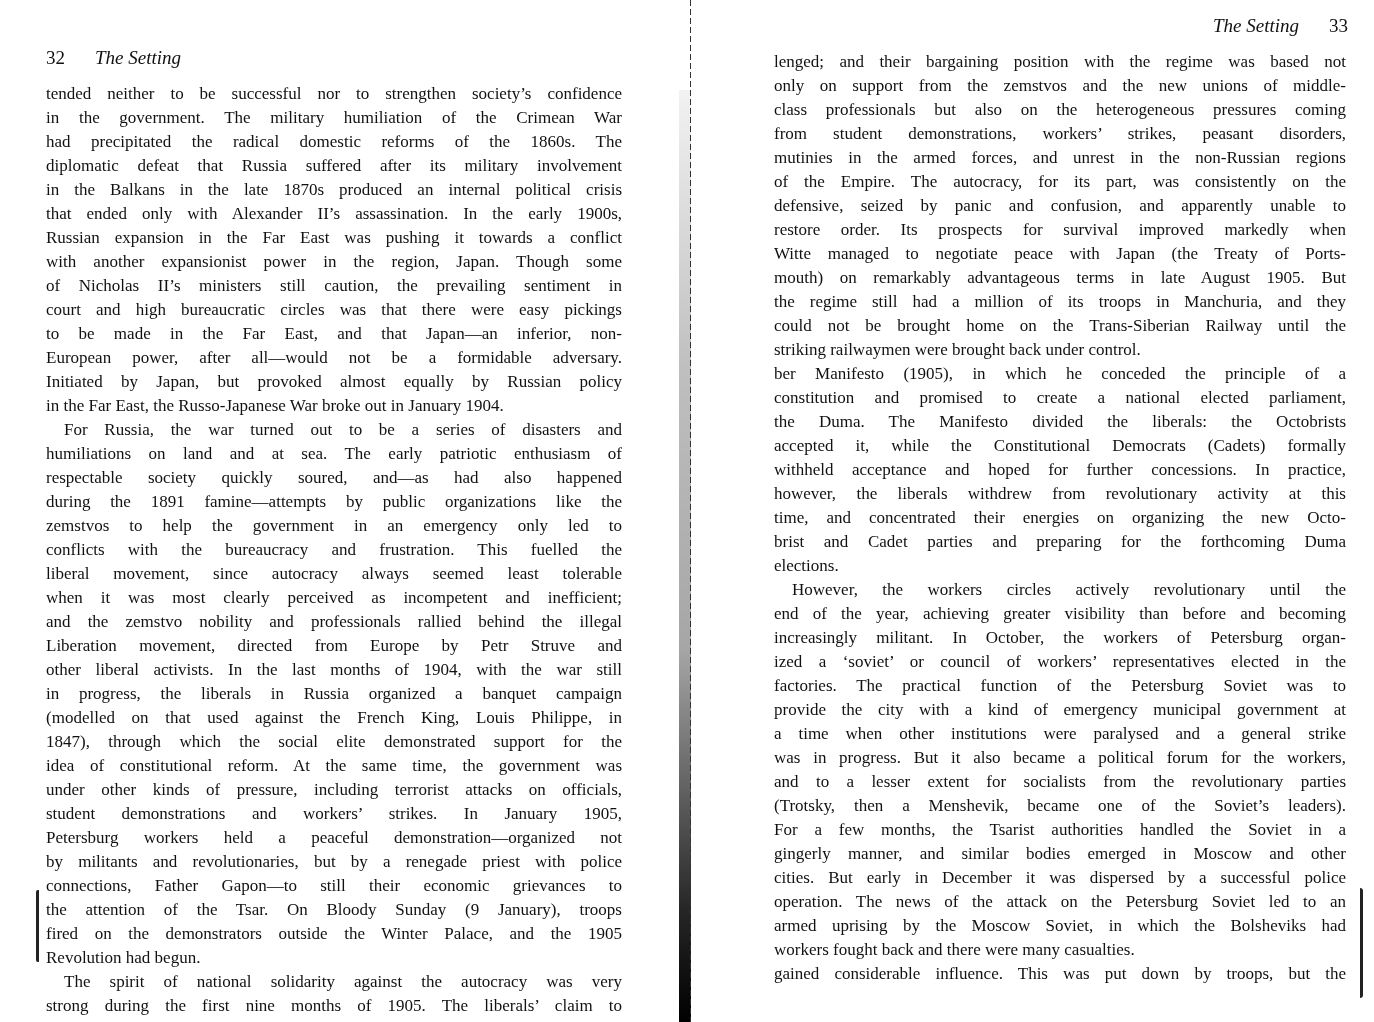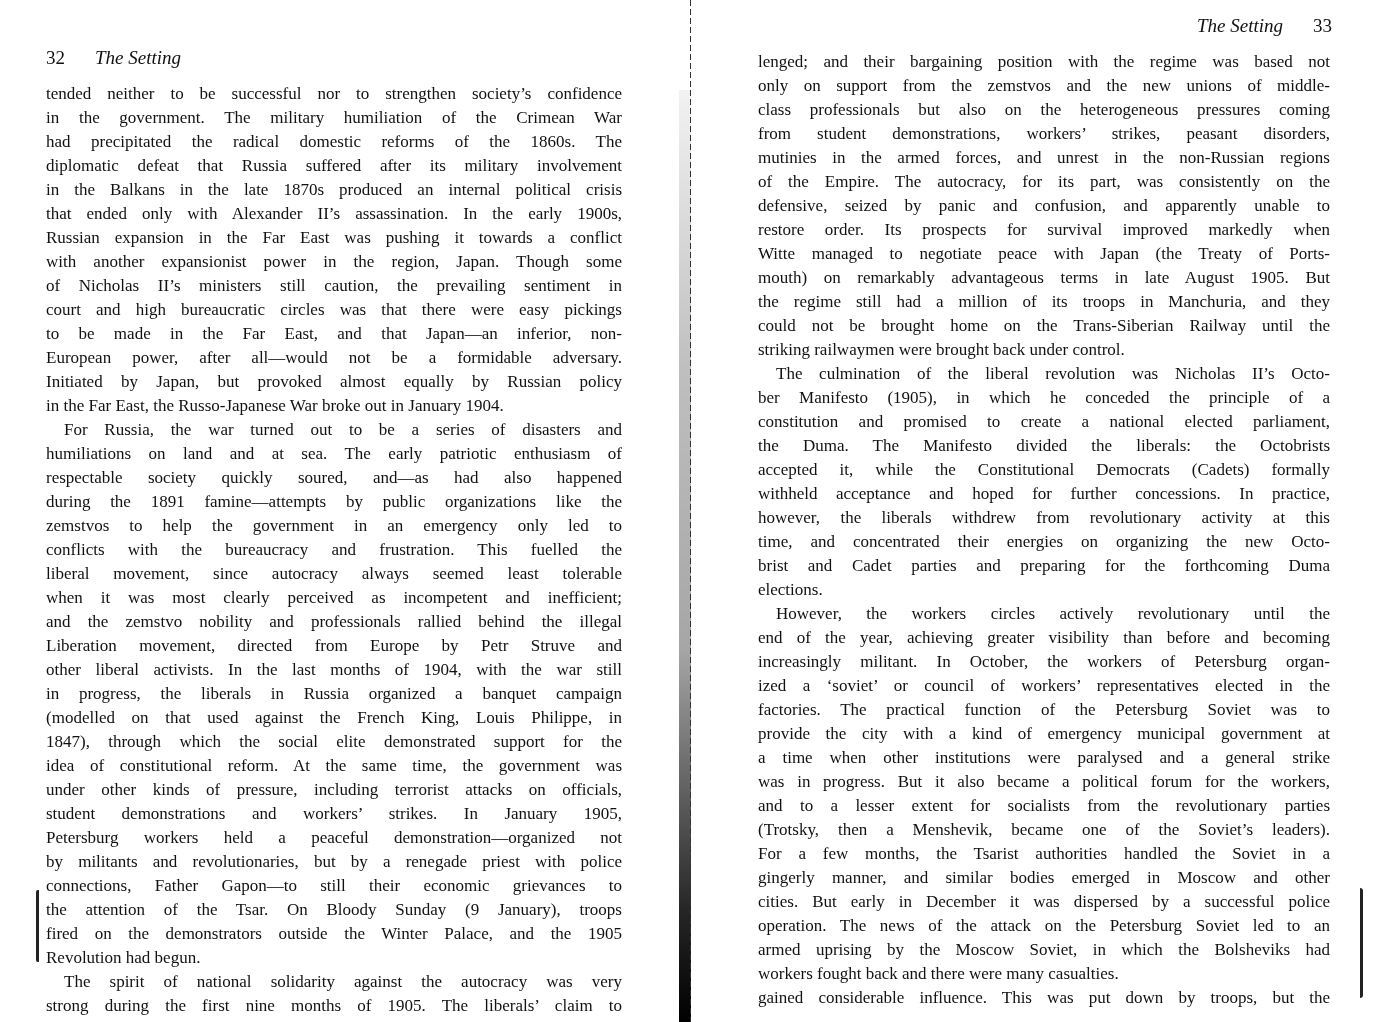--- a/index.html
+++ b/index.html
@@ -1,20 +1,20 @@
 <!DOCTYPE html>
 <html><head>
 <meta charset="utf-8">
 <style>
   html, body { margin: 0; padding: 0; background: #ffffff; }
   body { width: 1374px; height: 1022px; position: relative; overflow: hidden;
          font-family: "Liberation Serif", "DejaVu Serif", serif; color: #111; }
   .page { position: absolute; top: 0; height: 1022px; }
   .page.left { left: 0; width: 688px; margin-top: 32px; }
-  .page.right { left: 672px; width: 686px; }
+  .page.right { left: 688px; width: 686px; }
   .running-head { position: absolute; top: 14px; font-size: 19px; line-height: 24px; }
   .left .running-head { left: 46px; width: 580px; }
   .right .running-head { right: 26px; width: 580px; text-align: right; }
   .folio { display: inline-block; }
   .head-title { font-style: italic; display: inline-block; }
   .left .head-title { margin-left: 30px; }
   .right .head-title { margin-right: 30px; }
   .text-block { position: absolute; top: 50px; font-size: 17px; line-height: 24px; }
   .left .text-block { left: 46px; width: 576px; }
   .right .text-block { left: 86px; width: 572px; }
@@ -100,21 +100,20 @@
       <span class="line">from student demonstrations, workers’ strikes, peasant disorders,</span>
       <span class="line">mutinies in the armed forces, and unrest in the non-Russian regions</span>
       <span class="line">of the Empire. The autocracy, for its part, was consistently on the</span>
       <span class="line">defensive, seized by panic and confusion, and apparently unable to</span>
       <span class="line">restore order. Its prospects for survival improved markedly when</span>
       <span class="line">Witte managed to negotiate peace with Japan (the Treaty of Ports-</span>
       <span class="line">mouth) on remarkably advantageous terms in late August 1905. But</span>
       <span class="line">the regime still had a million of its troops in Manchuria, and they</span>
       <span class="line">could not be brought home on the Trans-Siberian Railway until the</span>
       <span class="line last">striking railwaymen were brought back under control.</span>
-      <span class="line indent">The culmination of the liberal revolution was Nicholas II’s Octo-</span>
       <span class="line">ber Manifesto (1905), in which he conceded the principle of a</span>
       <span class="line">constitution and promised to create a national elected parliament,</span>
       <span class="line">the Duma. The Manifesto divided the liberals: the Octobrists</span>
       <span class="line">accepted it, while the Constitutional Democrats (Cadets) formally</span>
       <span class="line">withheld acceptance and hoped for further concessions. In practice,</span>
       <span class="line">however, the liberals withdrew from revolutionary activity at this</span>
       <span class="line">time, and concentrated their energies on organizing the new Octo-</span>
       <span class="line">brist and Cadet parties and preparing for the forthcoming Duma</span>
       <span class="line last">elections.</span>
       <span class="line indent">However, the workers circles actively revolutionary until the</span>

